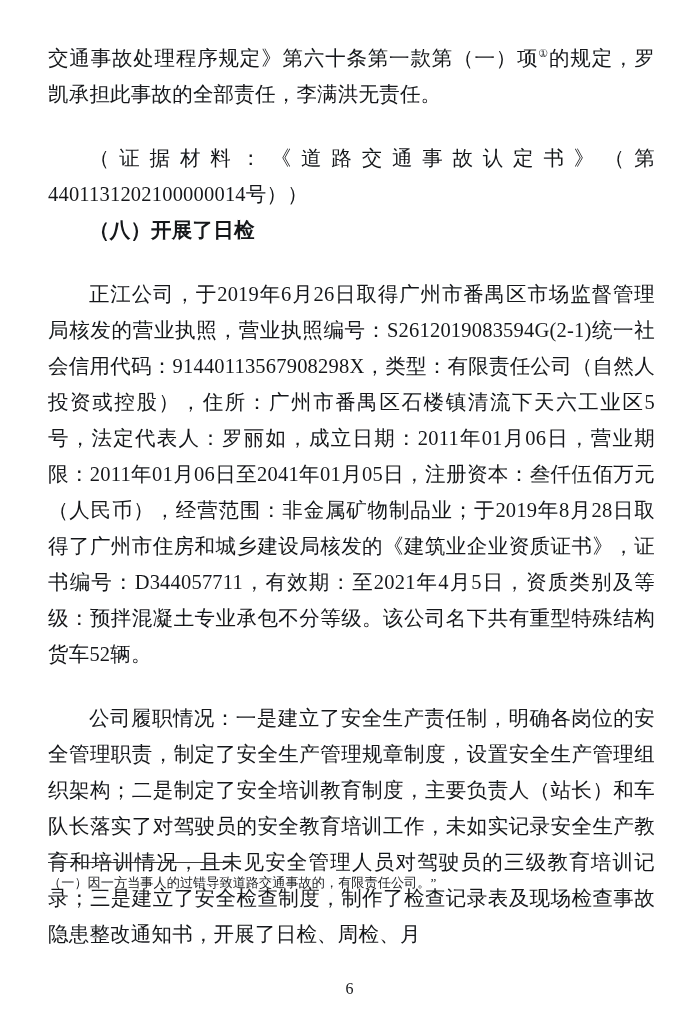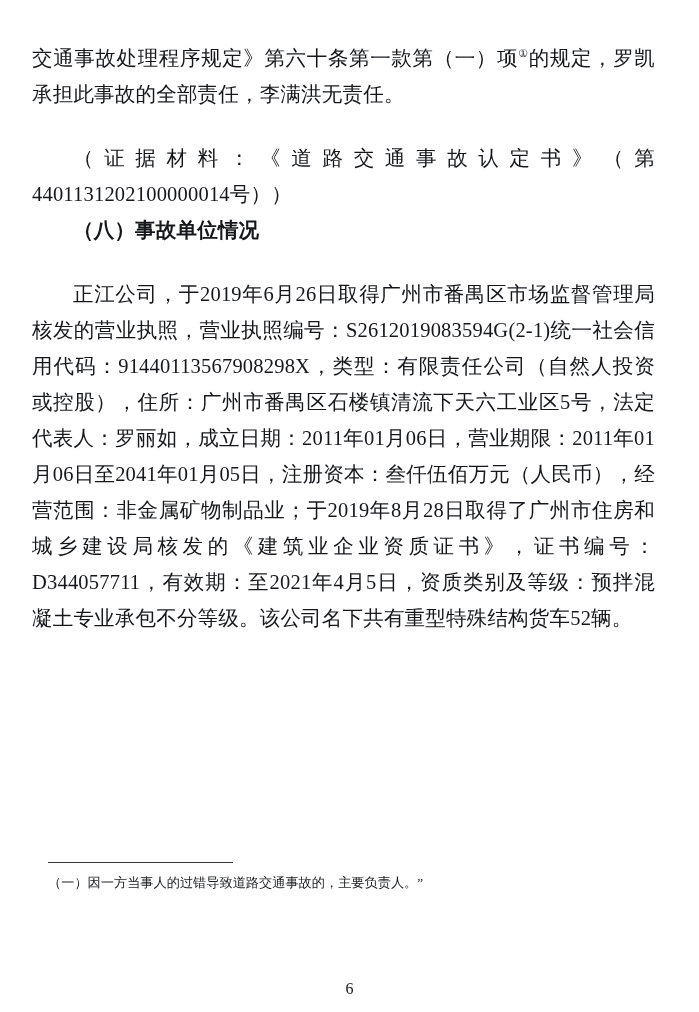--- a/index.html
+++ b/index.html
@@ -12,21 +12,21 @@
     background: #ffffff;
     font-family: "Liberation Serif", "DejaVu Serif", serif;
     color: #111111;
     overflow: hidden;
   }
   .page {
     position: relative;
     width: 699px;
     height: 1012px;
     box-sizing: border-box;
-    padding: 40px 44px 0 32px;
+    padding: 40px 44px 0 48px;
   }
   .body-text {
     font-size: 20.5px;
     line-height: 36px;
     text-align: justify;
     text-justify: inter-ideograph;
     letter-spacing: 0.2px;
     color: #15171a;
   }
   p.para {
@@ -83,27 +83,28 @@
 <body>
 
 <div class="page">
 
   <div class="body-text">
 
     <p class="para"><span>交通事故处理程序规定》第六十条第一款第（一）项</span><sup class="note-ref">①</sup><span>的规定，罗凯承担此事故的全部责任，李满洪无责任。</span></p>
 
     <p class="para indent2">（证据材料：《道路交通事故认定书》（第4401131202100000014号））</p>
 
-    <p class="para heading">（八）事故单位情况</p>
+    <p class="para heading">（八）开展了日检</p>
 
     <p class="para indent2">正江公司，于2019年6月26日取得广州市番禺区市场监督管理局核发的营业执照，营业执照编号：S2612019083594G(2-1)统一社会信用代码：91440113567908298X，类型：有限责任公司（自然人投资或控股），住所：广州市番禺区石楼镇清流下天六工业区5号，法定代表人：罗丽如，成立日期：2011年01月06日，营业期限：2011年01月06日至2041年01月05日，注册资本：叁仟伍佰万元（人民币），经营范围：非金属矿物制品业；于2019年8月28日取得了广州市住房和城乡建设局核发的《建筑业企业资质证书》，证书编号：D344057711，有效期：至2021年4月5日，资质类别及等级：预拌混凝土专业承包不分等级。该公司名下共有重型特殊结构货车52辆。</p>
 
+    <p class="para indent2">公司履职情况：一是建立了安全生产责任制，明确各岗位的安全管理职责，制定了安全生产管理规章制度，设置安全生产管理组织架构；二是制定了安全培训教育制度，主要负责人（站长）和车队长落实了对驾驶员的安全教育培训工作，未如实记录安全生产教育和培训情况，且未见安全管理人员对驾驶员的三级教育培训记录；三是建立了安全检查制度，制作了检查记录表及现场检查事故隐患整改通知书，开展了日检、周检、月</p>
 
   </div>
 
   <div class="footnote-area">
     <div class="footnote-rule"></div>
-    <p class="footnote-text second">（一）因一方当事人的过错导致道路交通事故的，主要负责人。”</p>
+    <p class="footnote-text second">（一）因一方当事人的过错导致道路交通事故的，有限责任公司。”</p>
   </div>
 
   <div class="page-number">6</div>
 
 </div>
 
 </body></html>

